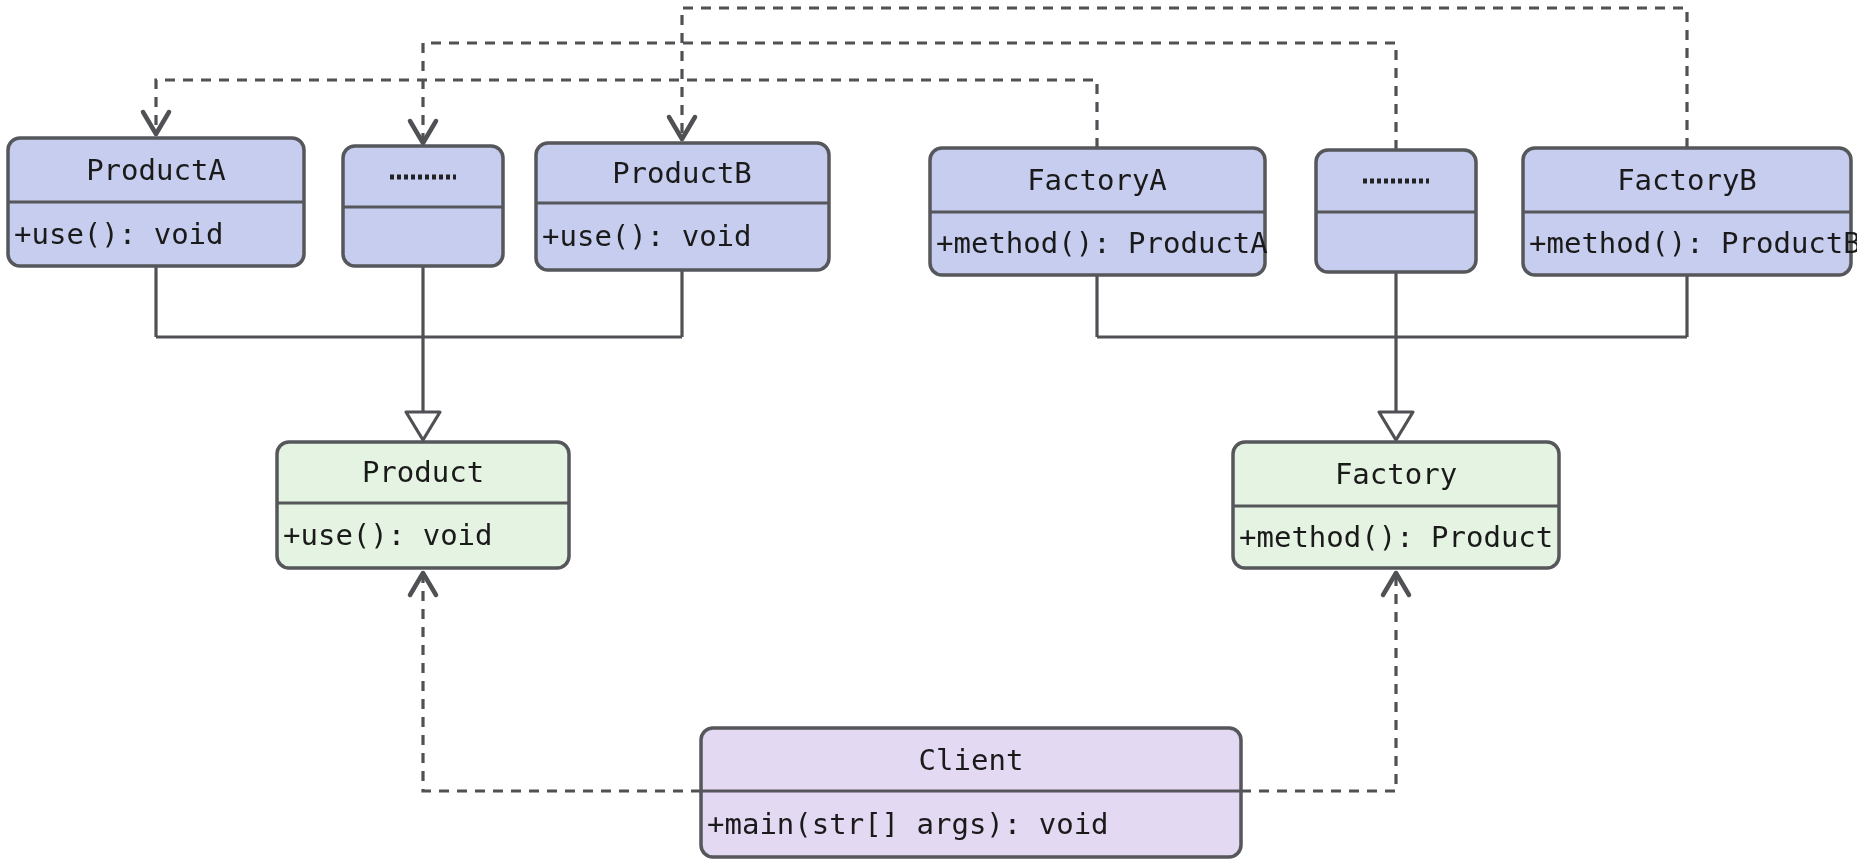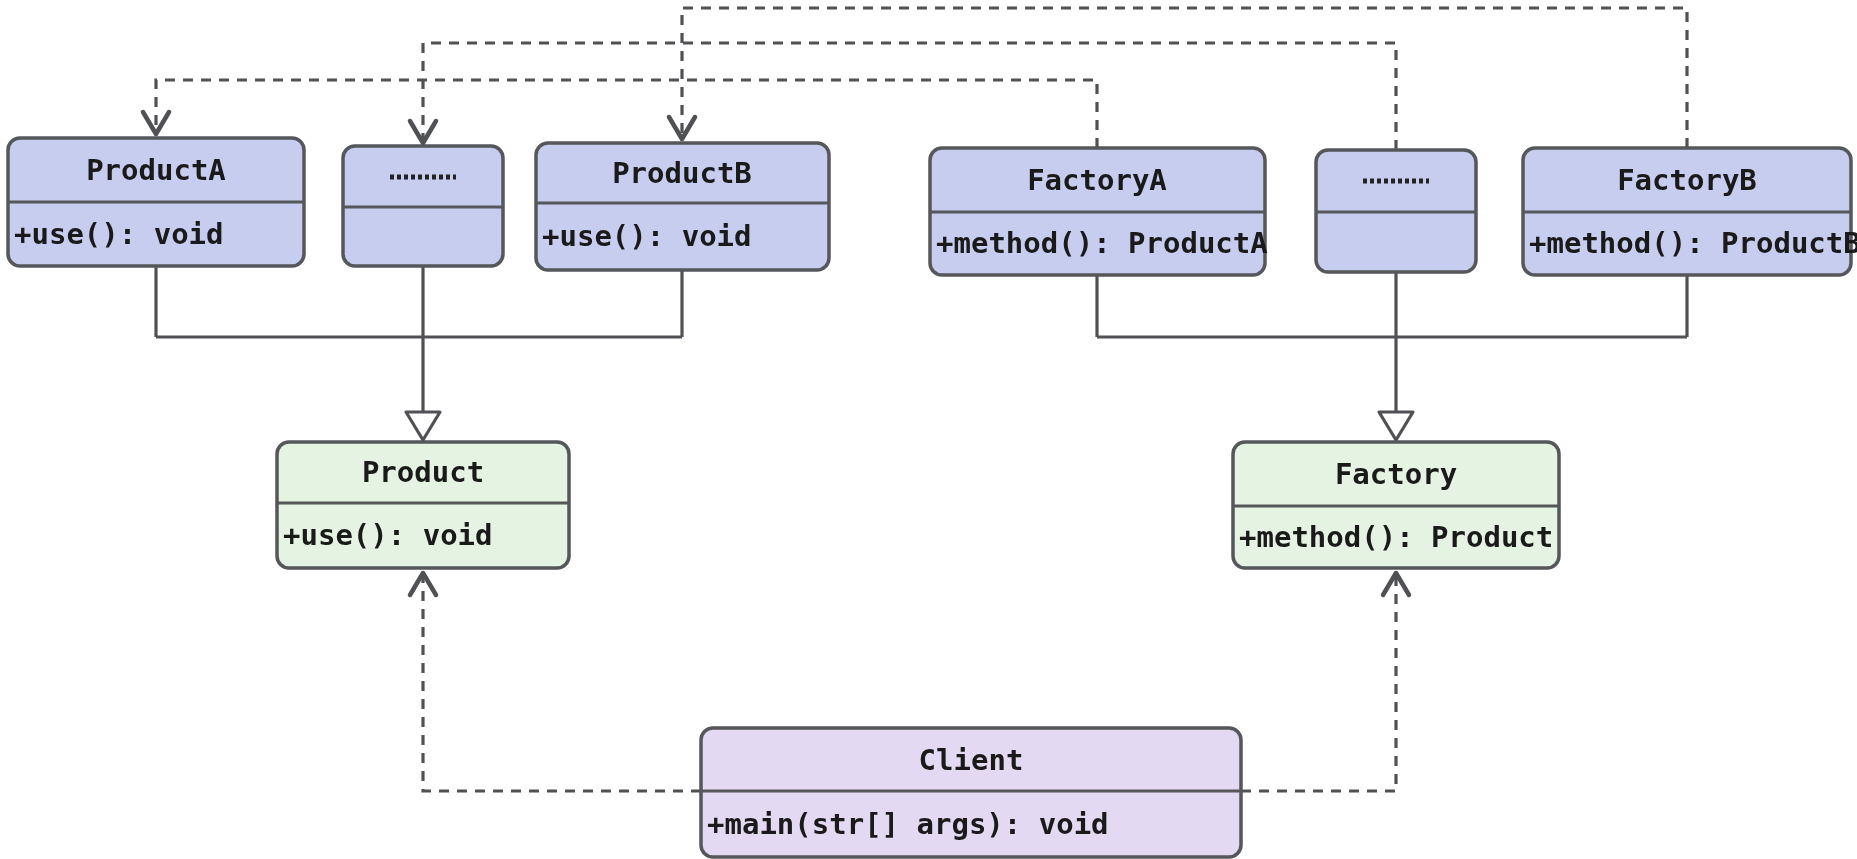--- a/index.html
+++ b/index.html
@@ -1,17 +1,17 @@
 <!DOCTYPE html>
 <html><head>
 <meta charset="utf-8">
 <title>Diagram</title>
 <style>
   html,body { margin:0; padding:0; background:#ffffff; }
-  .stage { width:1857px; height:859px; position:relative;font-weight:bold; }
+  .stage { width:1857px; height:859px; position:relative; }
   svg { display:block; }
   .box      { stroke:#55575b; stroke-width:3.5; }
   .divider  { stroke:#55575b; stroke-width:3; }
   .dep      { fill:none; stroke:#505154; stroke-width:3.2; stroke-dasharray:10 8; }
   .inh      { fill:none; stroke:#505154; stroke-width:3.2; }
   .chev     { fill:none; stroke:#505154; stroke-width:4.5; stroke-linecap:round; stroke-linejoin:round; }
   .tri      { fill:#ffffff; stroke:#505154; stroke-width:3.2; stroke-linejoin:round; }
   .dotstrip { stroke:#232323; stroke-width:5; stroke-dasharray:4 3; }
   .title    { font-family:"DejaVu Sans Mono","Liberation Mono",monospace; font-size:29px;
               fill:#1a1a1a; text-anchor:middle; }

